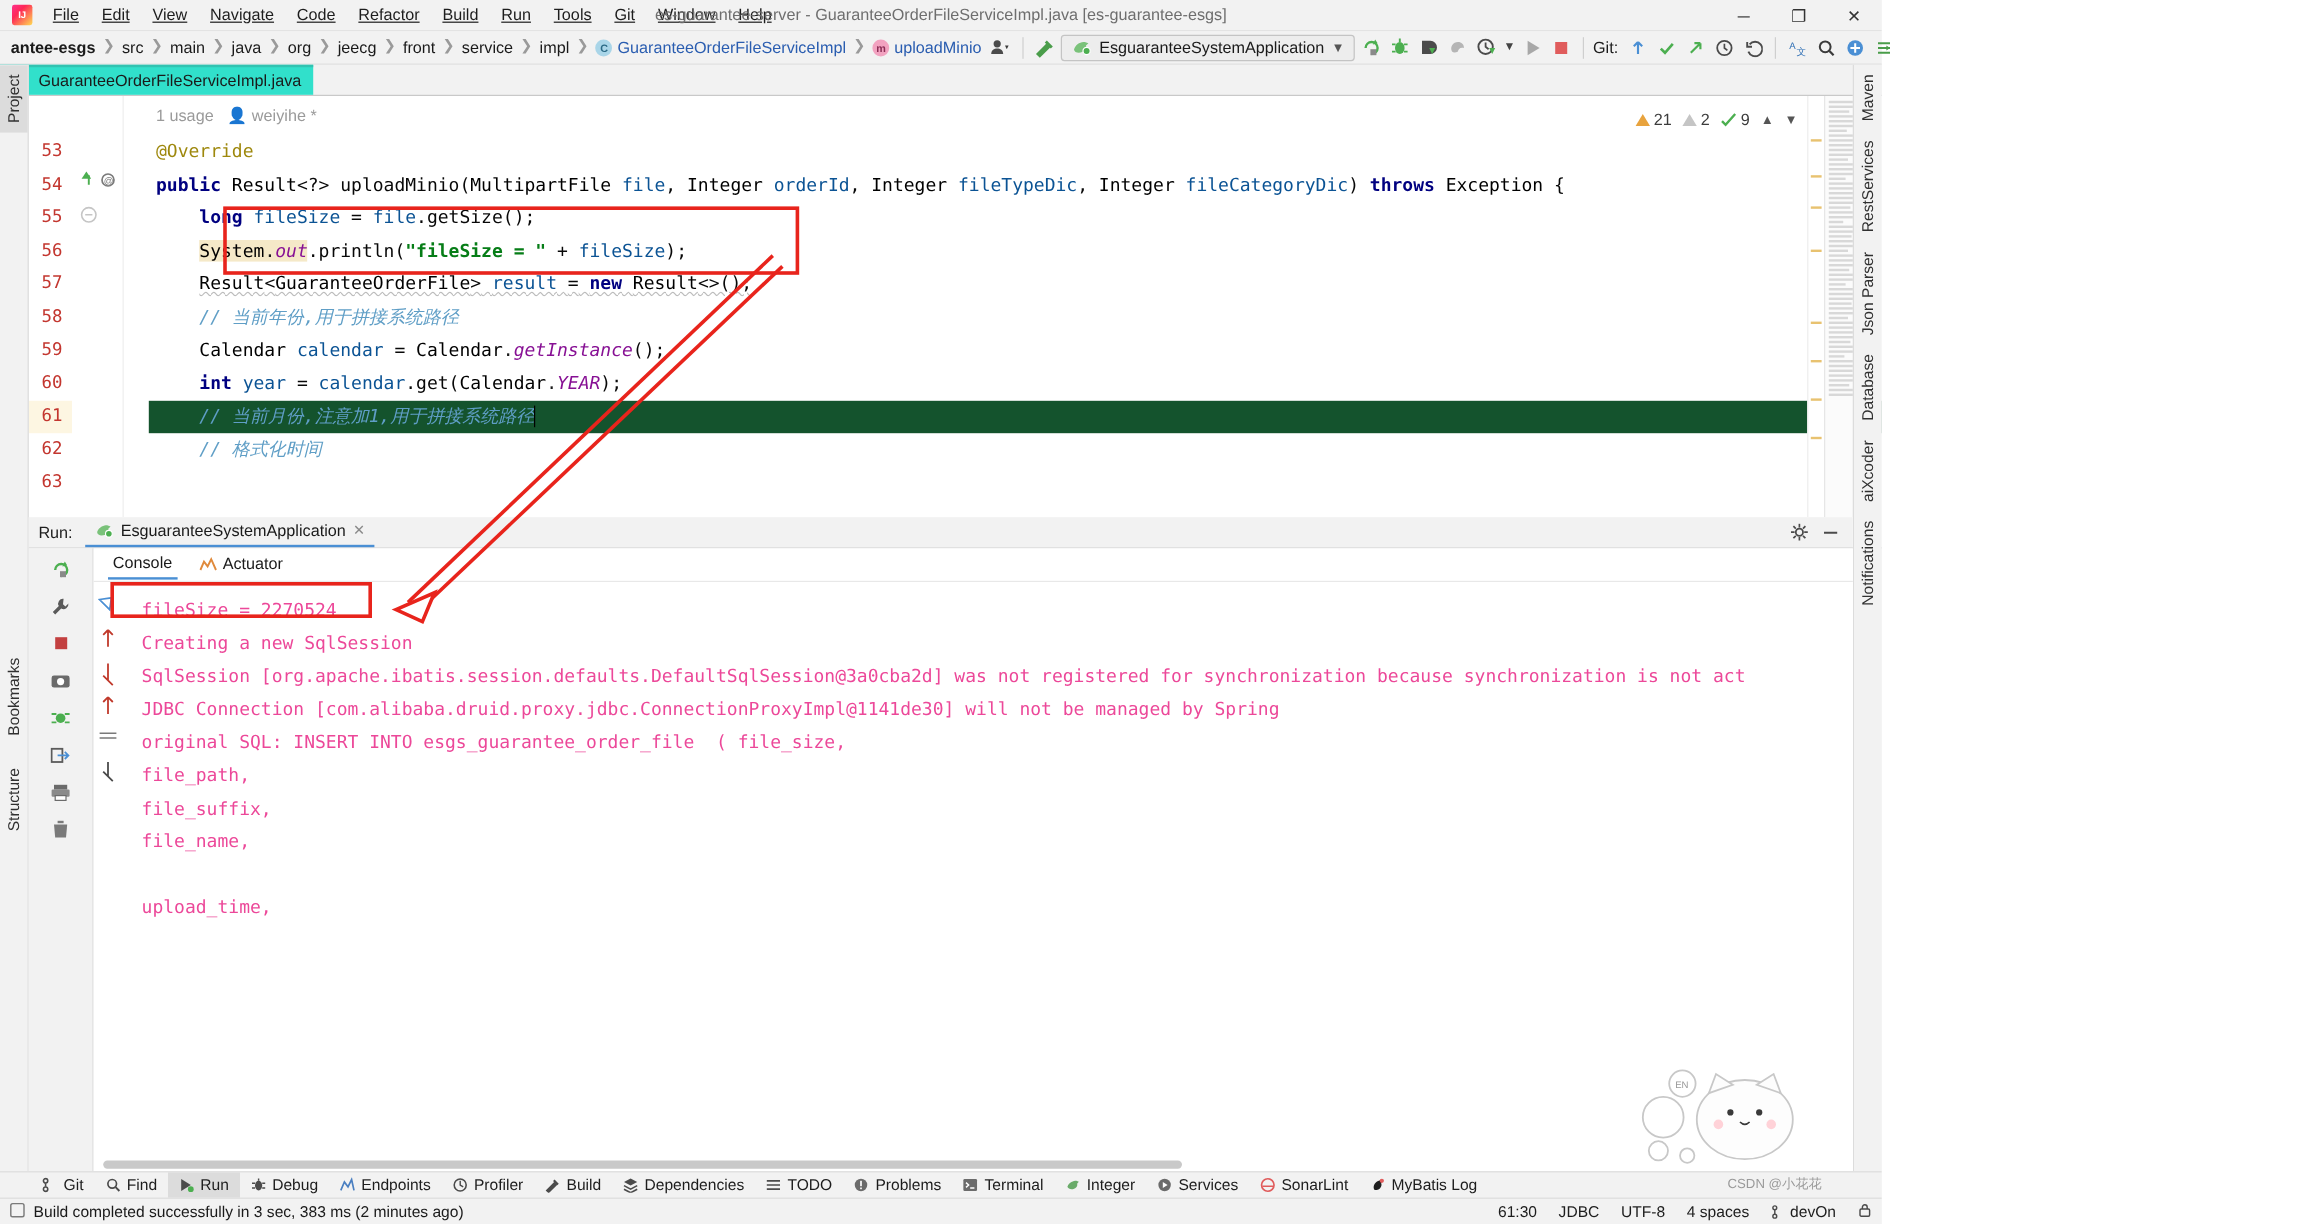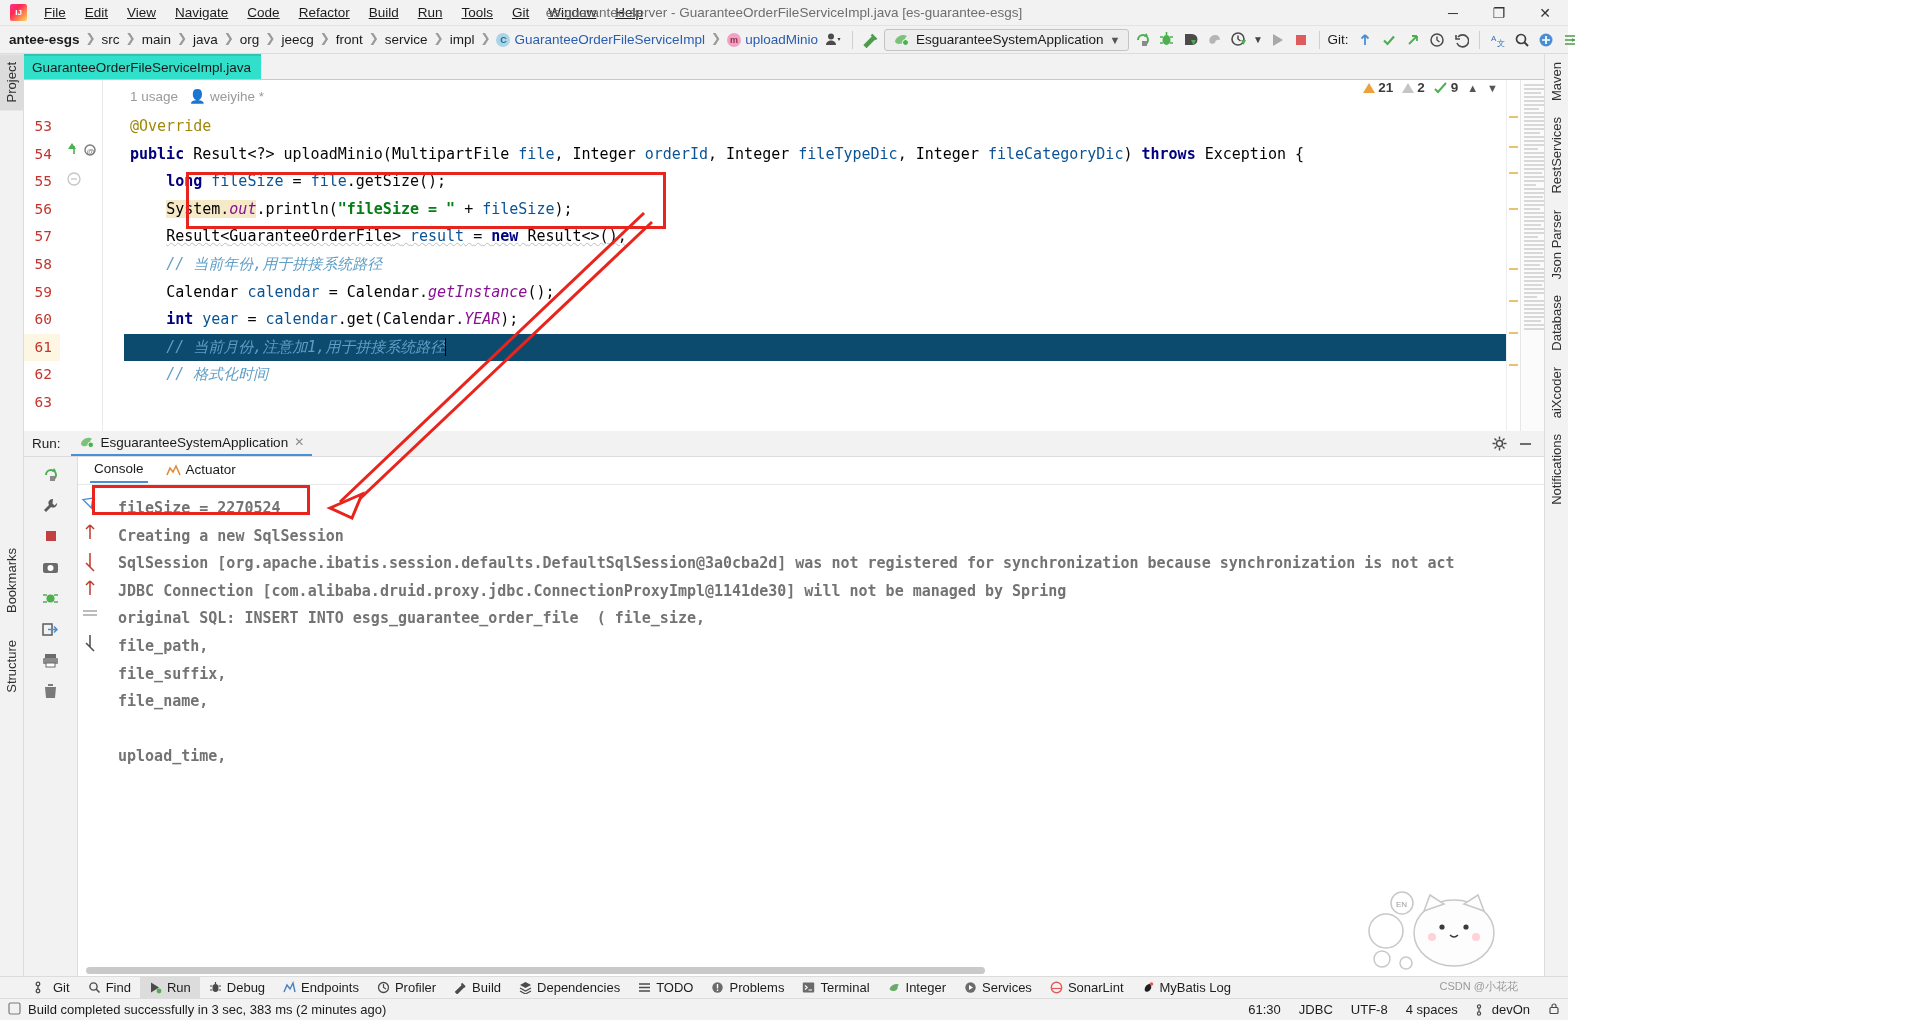--- a/index.html
+++ b/index.html
@@ -61,41 +61,41 @@
   .gutter { width:60px; background:#fff; text-align:right; padding-top:33px;
             font-family:"DejaVu Sans Mono", monospace; font-size:14.5px; color:#c3362f;
             user-select:none; flex:none; }
   .gline { height:27.6px; line-height:27.6px; padding-right:8px; }
   .gline.hl { background:#fdf6e2; }
   .marksgut { width:42px; padding-top:33px; flex:none; position:relative; background:#fff; }
   .foldgut { width:22px; border-left:1px solid #eaeaea; flex:none; background:#fff; }
   .code { flex:1; position:relative; padding-top:33px;
           font-family:"DejaVu Sans Mono", monospace; font-size:15px; }
   .cline { height:27.6px; line-height:27.6px; white-space:pre; padding-left:6px; }
-  .cline.hl { background:#0c4a6e; }
+  .cline.hl { background:#14532d; }
   .hint { position:absolute; top:0; left:6px; height:33px; line-height:33px;
           font-family:"Liberation Sans",sans-serif; font-size:13.5px; color:#9a9a9a; }
 
   .kw { color:#000080; font-weight:bold; }
   .anno { color:#9e880d; }
   .str { color:#067d17; font-weight:bold; }
   .cmt { color:#5f9ec6; font-style:italic; }
   .stat { font-style:italic; color:#871094; }
   .typ { color:#000; }
   .pln { color:#080808; }
   .lvar { color:#0b5394; }
 
   .squiggle { text-decoration:underline; text-decoration-style:wavy;
               text-decoration-color:#bdbdbd; text-decoration-thickness:1px; }
 
   .hlspan { background:#f5e9c8; }
 
   
-  .inspect { position:absolute; right:70px; top:0; display:flex; align-items:center;
-             gap:9px; font-size:13.5px; color:#3c3c3c;font-weight:bold; }
+  .inspect { position:absolute; right:70px; top:12px; display:flex; align-items:center;
+             gap:9px; font-size:13.5px; color:#3c3c3c; }
   .chip { display:flex; align-items:center; gap:3px; }
   .warn-tri { width:0;height:0;border-left:6px solid transparent;border-right:6px solid transparent;
               border-bottom:10px solid #e8a33d; }
   .warn-tri.g { border-bottom-color:#c5c5c5; }
 
   
   .stripe { position:absolute; right:48px; top:0; bottom:0; width:14px; background:#fff;
             border-left:1px solid #ededed; }
   .stripe i { position:absolute; right:2px; width:9px; height:2px; background:#e8c270; display:block; }
 
@@ -135,21 +135,21 @@
           cursor:default; border-radius:3px; }
 
   .runmain { flex:1; position:relative; display:flex; flex-direction:column; }
   .cstabs { height:28px; background:#fff; display:flex; align-items:center; gap:14px;
             padding-left:12px; border-bottom:1px solid #e8e8e8; }
   .cstab { display:flex; align-items:center; gap:5px; font-size:13.5px; padding:3px 4px 5px;
            cursor:default; }
   .cstab.sel { border-bottom:2px solid #4a8fd4; }
   .console { flex:1; position:relative; background:#fff; overflow:hidden;
              font-family:"DejaVu Sans Mono", monospace; font-size:15px; padding:10px 0 0 8px; }
-  .oline { height:27.6px; line-height:27.6px; white-space:pre; color:#737373; padding-left:4px;font-weight:bold; }
+  .oline { height:27.6px; line-height:27.6px; white-space:pre; color:#ec4899; padding-left:4px; }
   .cgut { position:absolute; left:0; top:0; bottom:0; width:28px; }
   .chscroll { position:absolute; left:8px; right:8px; bottom:2px; height:7px; }
   .chscroll i { display:block; height:7px; width:62%; background:#c9c9c9; border-radius:4px; }
 
   
   .redbox { position:absolute; border:3px solid #e8241c; pointer-events:none; z-index:40; }
   .arrowsvg { position:absolute; left:0; top:0; width:1568px; height:1020px;
               pointer-events:none; z-index:41; }
 
   

